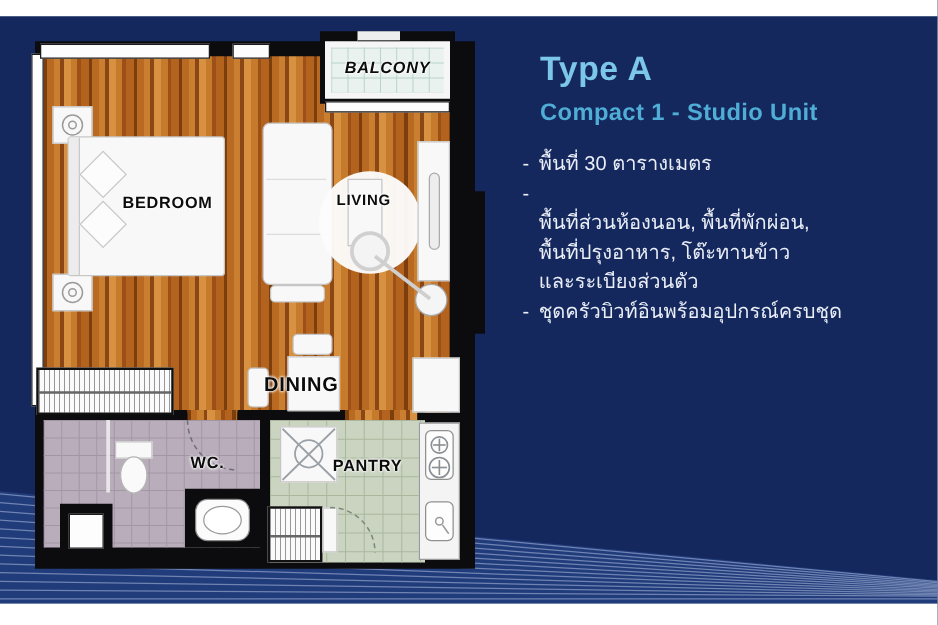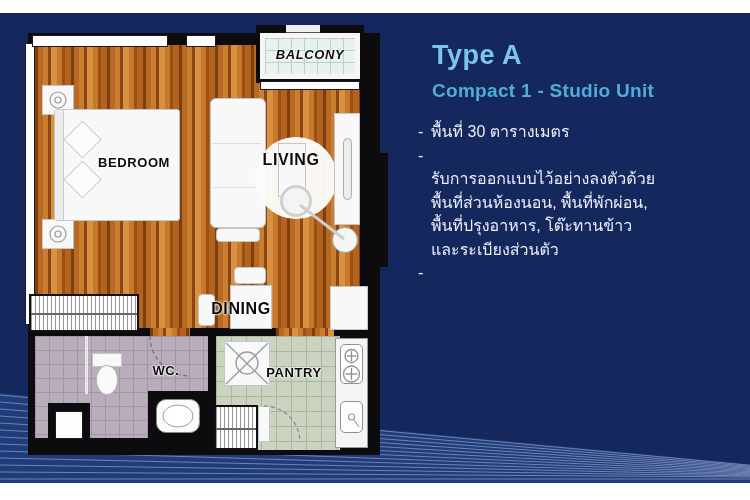--- a/index.html
+++ b/index.html
@@ -158,53 +158,53 @@
       <circle cx="30" cy="87" r="8"></circle>
         <circle cx="30" cy="87" r="3"></circle>
       <circle cx="30" cy="221" r="8"></circle>
         <circle cx="30" cy="221" r="3"></circle>
     </g>
     <path d="M 122 323 A 40 40 0 0 0 162 363" stroke="#6f6f76" stroke-width="1.2" stroke-dasharray="4 3" fill="none"></path>
     <path d="M 236 393 A 36 36 0 0 1 272 429" stroke="#7b8a7b" stroke-width="1.2" stroke-dasharray="4 3" fill="none"></path>
   </svg>
 
   <span class="rlabel" style="left:106px;top:149px;font-size:13px;text-align:right;">BEDROOM</span>
-  <span class="rlabel" style="left:263px;top:147px;font-size:16px;text-align:right;">LIVING</span>
+  <span class="rlabel" style="left:263px;top:147px;font-size:12px;text-align:right;">LIVING</span>
   <span class="rlabel" style="left:282px;top:41px;font-size:13px;font-style:italic;">BALCONY</span>
   <span class="rlabel" style="left:213px;top:296px;font-size:16px;">DINING</span>
   <span class="rlabel" style="left:138px;top:357px;font-size:13px;">WC.</span>
   <span class="rlabel" style="left:266px;top:359px;font-size:13px;">PANTRY</span>
 </div>
 
 <div class="panel">
   <div class="title">Type A</div>
   <div class="subtitle">Compact 1 - Studio Unit</div>
   <div class="bullets">
     <div class="brow">
         <span class="dash">-</span>
         <span>พื้นที่ 30 ตารางเมตร</span>
       </div>
     <div class="brow">
         <span class="dash">-</span>
       </div>
     <div class="brow">
         <span class="dash"></span>
-        <span>รับการออกแบบไว้อย่างลงตัวด้วย</span>
       </div>
     <div class="brow">
         <span class="dash"></span>
         <span>พื้นที่ส่วนห้องนอน, พื้นที่พักผ่อน,</span>
       </div>
     <div class="brow">
         <span class="dash"></span>
         <span>พื้นที่ปรุงอาหาร, โต๊ะทานข้าว</span>
       </div>
     <div class="brow">
         <span class="dash"></span>
         <span>และระเบียงส่วนตัว</span>
       </div>
     <div class="brow">
         <span class="dash">-</span>
+        <span>ชุดครัวบิวท์อินพร้อมอุปกรณ์ครบชุด</span>
       </div>
   </div>
 </div>
 
 <div class="band-bottom"></div>
 
 </body></html>

